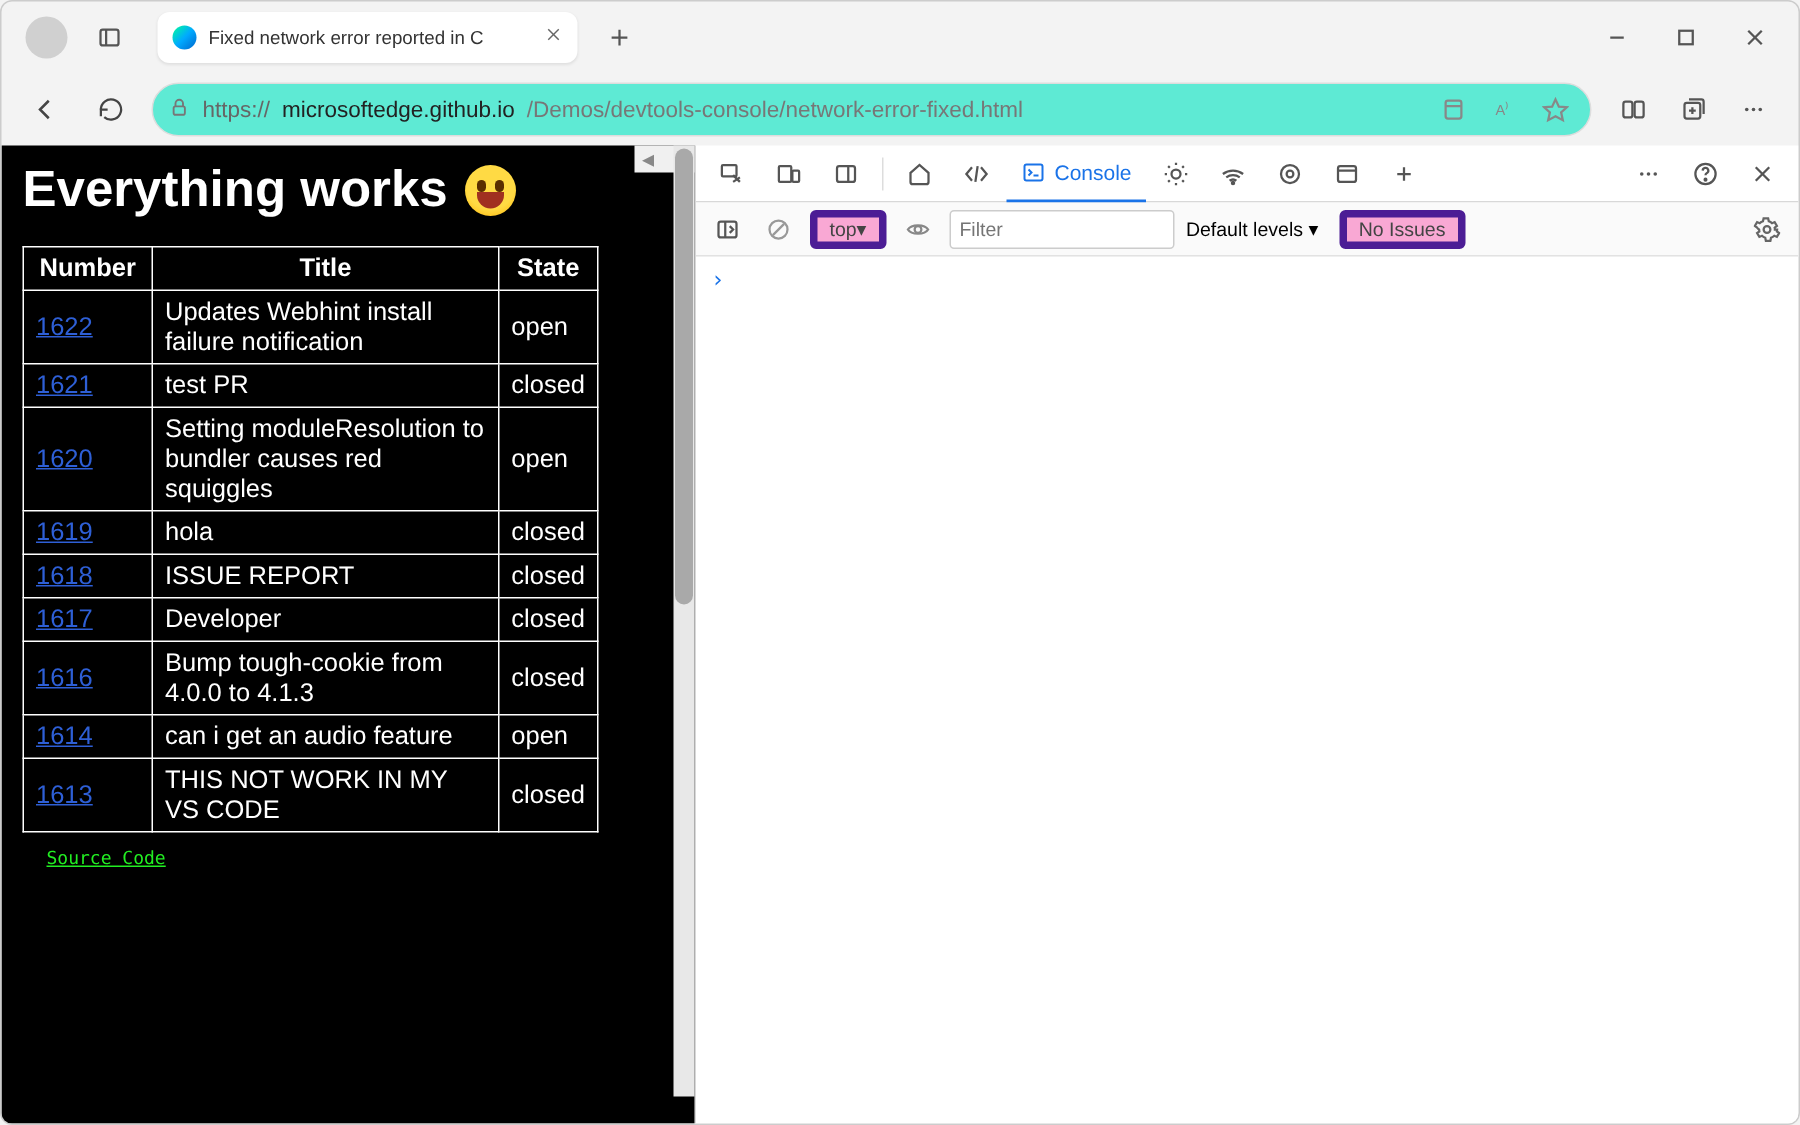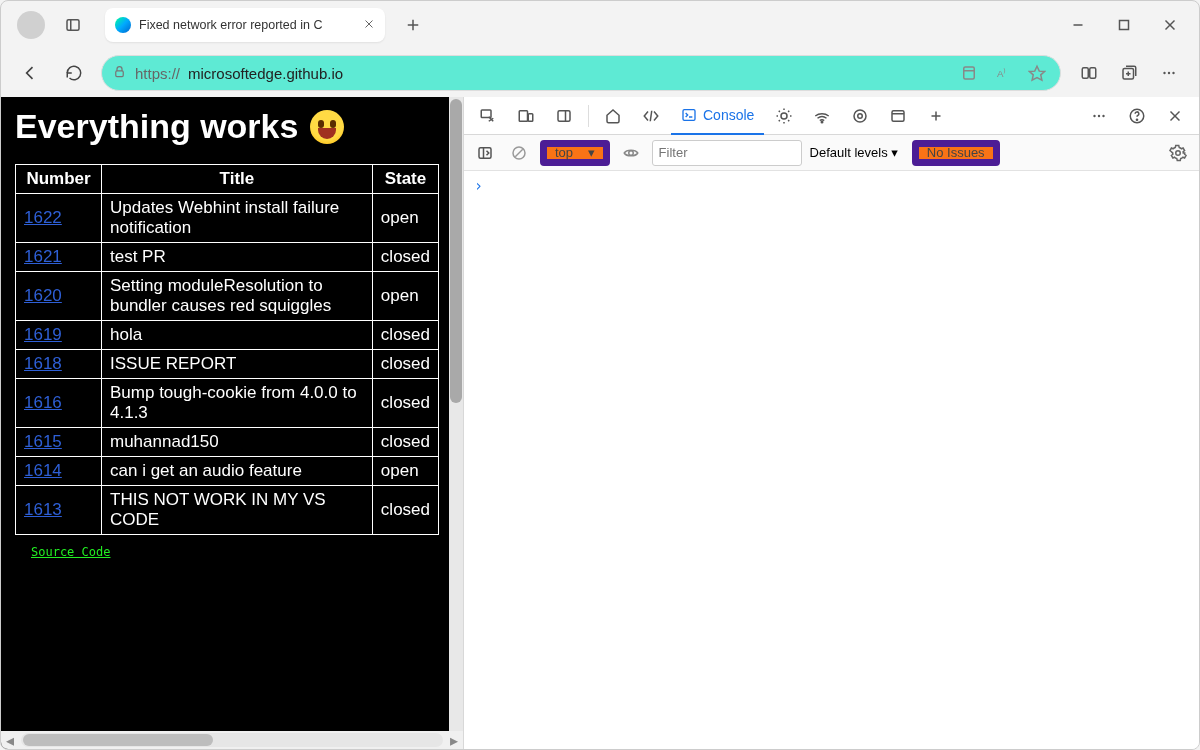--- a/index.html
+++ b/index.html
@@ -19,21 +19,21 @@
 .addrbar { height: 48px; display: flex; align-items: center; padding: 0 12px; gap: 10px; }
 .addrbar .navbtn { width: 34px; height: 34px; display: flex; align-items: center; justify-content: center; color: #444; cursor: pointer; }
 .urlbox { flex: 1; height: 36px; background: #5eead4; border: 1px solid #ddd; border-radius: 18px; display: flex; align-items: center; padding: 0 10px; gap: 8px; color: #666; font-size: 15px; }
 .urlbox .host { color: #222; }
 .urlbox .path { color: #777; }
 .urlbox .spacer { flex: 1; }
 .addricons { display: flex; gap: 4px; align-items: center; }
 .addricons .iconbtn { color: #555; }
 
 .contentrow { flex: 1; display: flex; min-height: 0; }
-.page-pane { width: 462px; display: flex; flex-direction: column; background: #000; position: relative; }
+.page-pane { width: 462px; display: flex; flex-direction: row; background: #000; position: relative; }
 .page-scroll { flex: 1; overflow: auto; color: #fff; padding: 10px 14px 8px 14px; }
 .page-scroll h1 { font-size: 34px; font-weight: 700; display: flex; align-items: center; gap: 12px; margin-bottom: 18px; }
 .emoji { width: 34px; height: 34px; border-radius: 50%; background: radial-gradient(circle at 50% 40%, #ffda44 60%, #ffb300 100%); position: relative; }
 .emoji::before, .emoji::after { content: ""; position: absolute; width: 6px; height: 8px; background: #5a2d00; border-radius: 3px; top: 10px; }
 .emoji::before { left: 8px; } .emoji::after { right: 8px; }
 .emoji .mouth { position: absolute; bottom: 5px; left: 8px; right: 8px; height: 11px; background: #a03020; border-radius: 0 0 10px 10px; }
 table { border-collapse: collapse; width: 100%; font-size: 17px; }
 th, td { border: 1px solid #fff; padding: 4px 8px; text-align: left; }
 th:first-child, td:first-child { width: 86px; }
 th:last-child, td:last-child { width: 66px; }
@@ -47,21 +47,21 @@
 .vscroll { position: absolute; right: 0; top: 0; bottom: 18px; width: 14px; background: #e8e8e8; }
 .vscroll .thumb { position: absolute; top: 2px; left: 1px; width: 12px; height: 48%; background: #a9a9a9; border-radius: 6px; }
 
 .devtools { flex: 1; display: flex; flex-direction: column; background: #fff; border-left: 1px solid #d8d8d8; }
 .dt-tabs { height: 38px; border-bottom: 1px solid #d8d8d8; display: flex; align-items: center; padding: 0 6px; gap: 2px; }
 .dt-tabs .sep { width: 1px; height: 22px; background: #ddd; margin: 0 4px; }
 .dt-tab { height: 38px; display: flex; align-items: center; gap: 6px; padding: 0 10px; font-size: 14px; color: #444; cursor: pointer; }
 .dt-tab.active { border-bottom: 2px solid #1a73e8; color: #1a73e8; }
 .dt-tabs .right { margin-left: auto; display: flex; gap: 2px; }
 .dt-toolbar { height: 36px; border-bottom: 1px solid #e2e2e2; display: flex; align-items: center; padding: 0 8px; gap: 8px; background: #fafafa; font-size: 13px; }
-.chipbtn { height: 26px; padding: 0 8px; border: 7px solid #4c1d95; border-radius: 4px; background: #f97316; display: flex; align-items: center; gap: 15px; cursor: pointer; color: #444; }
+.chipbtn { height: 26px; padding: 0 8px; border: 5px solid #4c1d95; border-radius: 4px; background: #f9a8d4; display: flex; align-items: center; gap: 0; cursor: pointer; color: #444; }
 .filterbox { height: 26px; border: 1px solid #ccc; border-radius: 3px; width: 150px; padding: 0 6px; font-size: 13px; color: #666; background: #fff; }
 .noissues { margin-left: 6px; }
 .dt-toolbar .right { margin-left: auto; }
 .dt-body { flex: 1; padding: 6px 10px; }
 .prompt { color: #1a73e8; font-family: Consolas, monospace; font-size: 15px; }
 </style>
 </head>
 <body>
 
 <div class="titlebar">
@@ -120,20 +120,21 @@
         <polyline points="3 18 3 12 9 12"></polyline>
       </svg>
     </div>
   <div class="urlbox">
     <span><svg width="15" height="15" viewBox="0 0 24 24" fill="none" stroke="#777" stroke-width="2">
           <rect x="6" y="11" width="12" height="9" rx="2"></rect>
           <path d="M8 11V8a4 4 0 0 1 8 0v3"></path>
         </svg></span>
     <span>https://</span>
       <span class="host">microsoftedge.github.io</span>
+      <span class="path">/Demos/devtools-console/network-error-fixed.html</span>
     <span class="spacer"></span>
     <span class="iconbtn" style="width:26px;height:26px">
         <svg viewBox="0 0 24 24" fill="none" stroke="#888" stroke-width="2">
           <rect x="5" y="4" width="14" height="16" rx="2"></rect>
           <line x1="5" y1="9" x2="19" y2="9"></line>
         </svg>
       </span>
     <span class="iconbtn" style="width:26px;height:26px">
         <svg viewBox="0 0 24 24" fill="none" stroke="#888" stroke-width="2">
           <text x="4" y="17" font-size="13" stroke="none" fill="#888">A⁾</text>
@@ -208,27 +209,27 @@
               <td class="num"><a href="#">1619</a></td>
               <td>hola</td>
               <td>closed</td>
             </tr>
             <tr>
               <td class="num"><a href="#">1618</a></td>
               <td>ISSUE REPORT</td>
               <td>closed</td>
             </tr>
             <tr>
+              <td class="num"><a href="#">1617</a></td>
+              <td>Developer</td>
+              <td>closed</td>
+            </tr>
+            <tr>
               <td class="num"><a href="#">1616</a></td>
               <td>Bump tough-cookie from 4.0.0 to 4.1.3</td>
-              <td>closed</td>
-            </tr>
-            <tr>
-              <td class="num"><a href="#">1615</a></td>
-              <td>muhannad150</td>
               <td>closed</td>
             </tr>
             <tr>
               <td class="num"><a href="#">1614</a></td>
               <td>can i get an audio feature</td>
               <td>open</td>
             </tr>
             <tr>
               <td class="num"><a href="#">1613</a></td>
               <td>THIS NOT WORK IN MY VS CODE</td>

